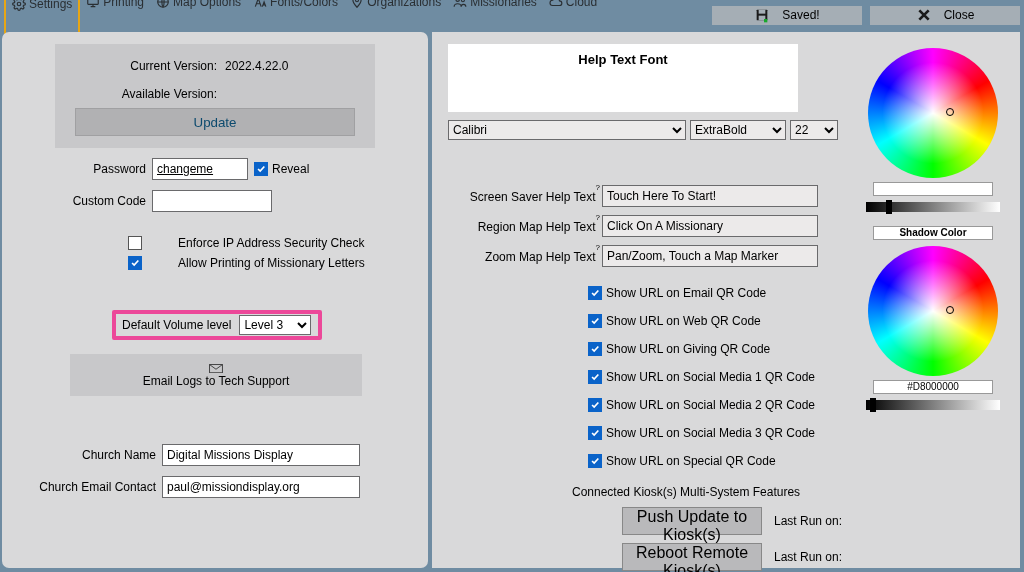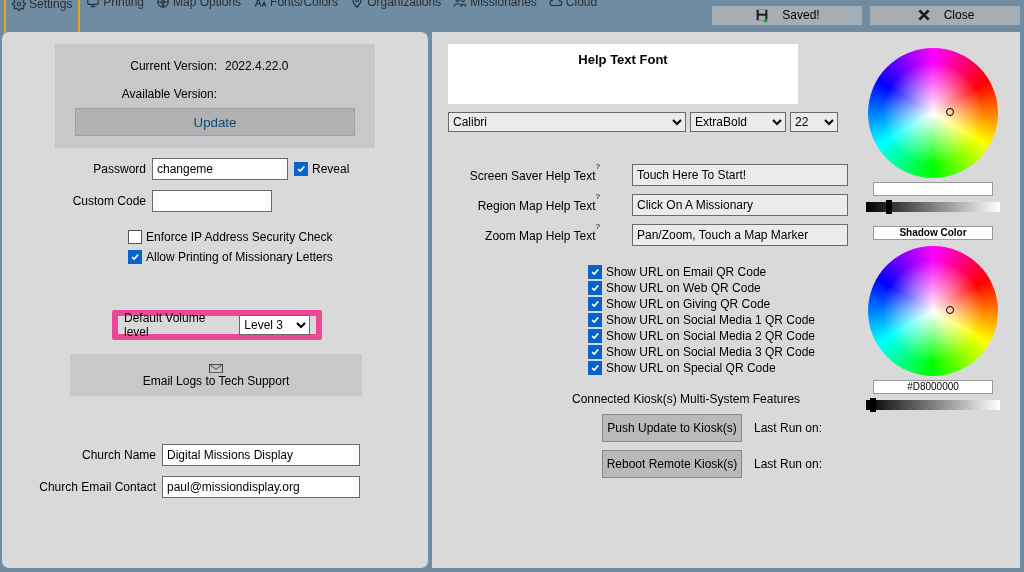--- a/index.html
+++ b/index.html
@@ -29,49 +29,49 @@
 
 .frow { display: flex; align-items: center; margin-top: 10px; padding-left: 40px; }
 .frow label.fl { width: 110px; text-align: right; padding-right: 6px; font-size: 12px; }
 .txt { height: 22px; border: 1px solid #6a6a6c; background: #fff; padding: 0 4px; font-size: 12px; }
 .tick { width: 14px; height: 14px; background: #0a63c9; display: inline-flex; align-items: center; justify-content: center; margin: 0 4px 0 6px; }
 .tick.off { background:#fff; border:1px solid #555; }
 .tick svg { width: 10px; height: 10px; }
 .checklbl { font-size: 12px; }
 
 .checks { margin: 18px 0 0 120px; }
-.checks .crow { display: flex; align-items: flex-start; height: 20px; }
-
-.vol-box { border: 6px solid #ec4899; border-radius: 2px; width: 210px; height: 30px; margin: 40px 0 0 110px; display:flex; align-items:center; padding:0 6px; gap:8px; }
+.checks .crow { display: flex; align-items: flex-end; height: 20px; gap: 32px; }
+
+.vol-box { border: 4px solid #ec4899; border-radius: 2px; width: 210px; height: 30px; margin: 40px 0 0 110px; display:flex; align-items:center; padding:0 6px; gap:8px; }
 .vol-box select { height: 20px; width: 72px; border:1px solid #6a6a6c; background:#fff; font-size:12px; }
 
 .emailbox { background: #c8c8ca; width: 292px; height: 42px; margin: 14px 0 0 68px; display:flex; flex-direction:column; align-items:center; justify-content:center; gap:2px; cursor:pointer; }
 .emailbox .micon { width:14px; height:10px; }
 
 .church { margin-top: 48px; }
 .church .frow { padding-left: 0; }
 .church label.fl { width: 160px; }
 
 
-.helpfont { background:#fff; width:350px; height:60px; margin:12px auto 0 16px; display:flex; align-items:flex-start; justify-content:center; padding-top:8px; font-weight:bold; font-size:13px; }
-
-.fontrow { display:flex; gap:4px; margin:8px 0 0 16px;align-items:center; }
+.helpfont { background:#fff; width:350px; height:68px; margin:12px auto 0 16px; display:flex; align-items:flex-start; justify-content:center; padding-top:8px; font-weight:bold; font-size:13px; }
+
+.fontrow { display:flex; gap:4px; margin:8px 0 13px 16px;align-items:center; }
 .fontrow select { height:20px; border:1px solid #6a6a6c; background:#eceaea; font-size:12px; }
 
-.helprow { display:flex; align-items:center; margin:8px 0 0 0;gap:30px; }
+.helprow { display:flex; align-items:center; margin:8px 0 0 0; }
 .helprow label { width: 170px; text-align:right; font-size:12px; padding-right:2px; position:relative; }
 .helprow label sup { font-size:8px; position:relative; top:-6px; }
 .helprow input { width: 216px; height:22px; border:1px solid #6a6a6c; background:#eceaea; padding:0 4px; font-size:12px; }
 
-.qrchecks { margin: 18px 0 0 150px; display:flex; flex-direction:column; gap:0; }
+.qrchecks { margin: 18px 0 0 150px; display:flex; flex-direction:column; gap:12px; }
 .qrchecks .crow { display:flex; align-items:center; height:16px; font-size:12px; }
 
 .kiosk-hdr { margin: 16px 0 0 140px; font-size:12px; }
 .kiosk-row { display:flex; align-items:center; margin:8px 0 0 170px; gap:12px; }
-.kbtn { width:140px; height:28px; background:#b9b9bb; border:1px solid #888; font-size:12px; cursor:pointer; }
+.kbtn { width:140px; height:28px; background:#b9b9bb; border:1px solid #888; font-size:16px; cursor:pointer;margin-left:20px; }
 .kinfo { font-size:12px; }
 
 
 .wheel-wrap { position:absolute; right:20px; display:flex; flex-direction:column; align-items:center; }
 .wheel-wrap.first { top: 16px; }
 .wheel-wrap.second { top: 190px; }
 .wheel { width:130px; height:130px; border-radius:50%;
   background: radial-gradient(circle at center, #fff 0%, rgba(255,255,255,0) 55%),
               conic-gradient(#ff00ff,#ff0080,#ff0000,#ff8000,#ffff00,#80ff00,#00ff00,#00ff80,#00ffff,#0080ff,#0000ff,#8000ff,#ff00ff);
   position:relative; }
@@ -182,21 +182,21 @@
       </div>
       <div class="vline">
         <div class="vlabel">Available Version:</div>
         <div class="vval"></div>
       </div>
       <button class="update-btn">Update</button>
     </div>
 
     <div class="frow">
       <label class="fl">Password</label>
-      <input class="txt" style="width: 136px;" value="changeme">
+      <input class="txt" style="width: 96px; text-decoration: underline;" value="changeme">
       <span class="tick">
           <svg viewBox="0 0 24 24" stroke="#fff" stroke-width="4" fill="none">
             <path d="M5 12l5 5L20 6"></path>
           </svg>
         </span>
       <span class="checklbl">Reveal</span>
     </div>
     <div class="frow">
       <label class="fl">Custom Code</label>
       <input class="txt" style="width: 120px;" value="">

